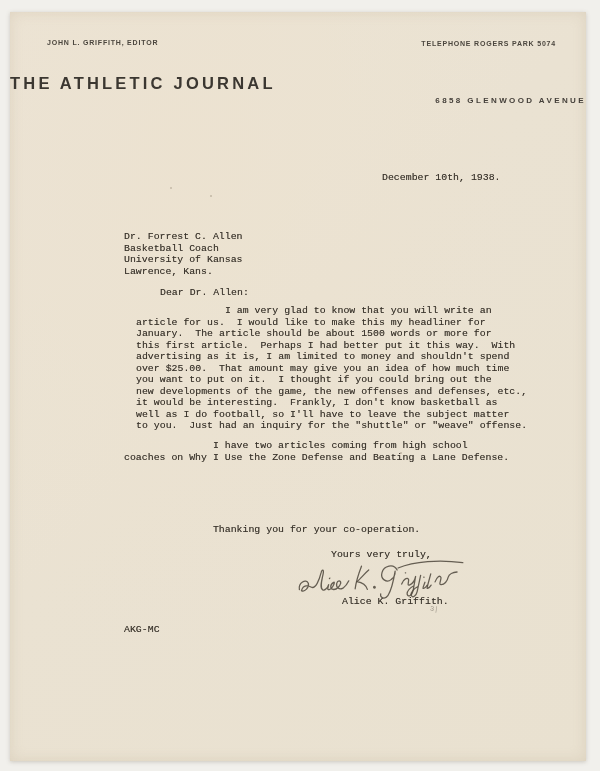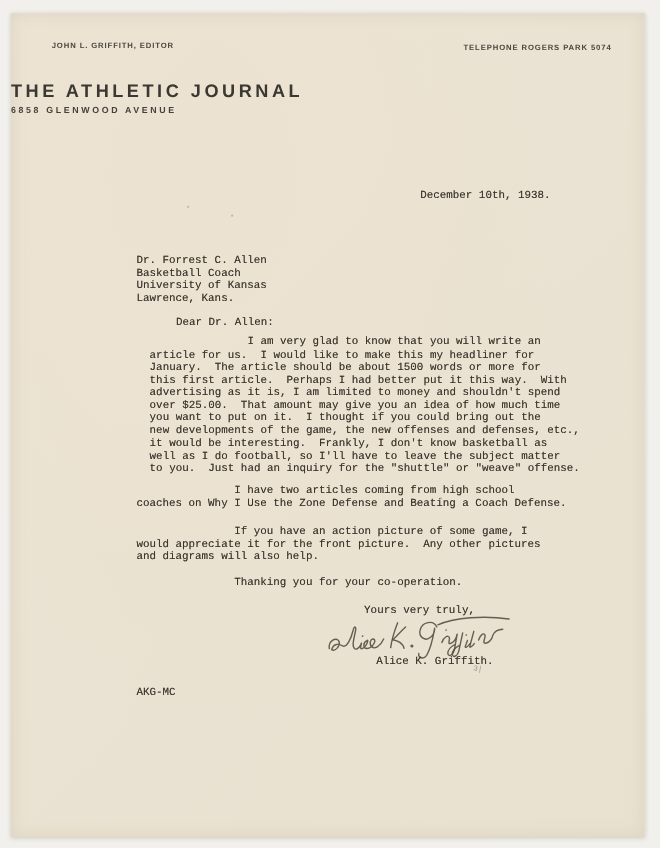--- a/index.html
+++ b/index.html
@@ -19,21 +19,21 @@
     box-shadow:
       0 1px 4px rgba(90,80,60,.25),
       inset 0 0 14px rgba(160,140,105,.18);
   }
   
   .lh{color:#46413a;position:absolute;white-space:nowrap;}
   .lh-editor{left:37px;top:27px;font-size:7px;letter-spacing:.8px;font-weight:bold;color:#4b463e;}
   .lh-phone{right:30px;top:28px;font-size:7px;letter-spacing:.8px;font-weight:bold;color:#4b463e;}
   .lh-title{left:0;right:0;top:62px;text-align:left;font-size:16.5px;font-weight:bold;
             letter-spacing:3.2px;color:#3b3731;white-space:normal;}
-  .lh-addr1{left:0;right:0;top:84px;text-align:left;font-size:8px;font-weight:bold;
+  .lh-addr1{left:0;right:0;top:84px;text-align:right;font-size:8px;font-weight:bold;
             letter-spacing:2.4px;color:#45403a;white-space:normal;}
   .lh-addr2{left:0;right:0;top:96px;text-align:center;font-size:9px;font-weight:bold;
             letter-spacing:2.8px;color:#45403a;white-space:normal;}
   
   .tw{
     position:absolute;
     font-family:"Liberation Mono","DejaVu Sans Mono",monospace;
     font-size:9.9px;line-height:11.5px;
     color:#3a342c;white-space:pre;
     text-shadow:0 0 .5px rgba(58,52,44,.55);
@@ -86,24 +86,21 @@
 January.  The article should be about 1500 words or more for
 this first article.  Perhaps I had better put it this way.  With
 advertising as it is, I am limited to money and shouldn't spend
 over $25.00.  That amount may give you an idea of how much time
 you want to put on it.  I thought if you could bring out the
 new developments of the game, the new offenses and defenses, etc.,
 it would be interesting.  Frankly, I don't know basketball as
 well as I do football, so I'll have to leave the subject matter
 to you.  Just had an inquiry for the "shuttle" or "weave" offense.</div>
     <div class="tw p2">               I have two articles coming from high school
-coaches on Why I Use the Zone Defense and Beating a Coach Defense.</div>
-    <div class="tw p3">               If you have an action picture of some game, I
-would appreciate it for the front picture.  Any other pictures
-and diagrams will also help.</div>
+coaches on Why I Use the Zone Defense and Beating a Lane Defense.</div>
     <div class="tw p4">               Thanking you for your co-operation.</div>
     <div class="tw closing">Yours very truly,</div>
 
     <svg class="signature" viewBox="0 0 215 44" aria-label="Alice K. Griffith">
 
       <path d="M6 29 C5 22 13 18 15 23 C16 27 11 32 8 30 C10 24 15 25 18 27
                C22 29 26 20 28 13 C29 9 31 10 30 14 C28 22 26 28 29 30
                C31 31 34 28 35 25 L34 29 C34 31 37 30 39 27
                C41 24 41 22 40 23 C36 25 36 30 40 30 C43 30 46 27 47 24
                C47 21 44 21 43 24 C42 28 45 31 49 29 C52 27 54 24 55 22"></path>

